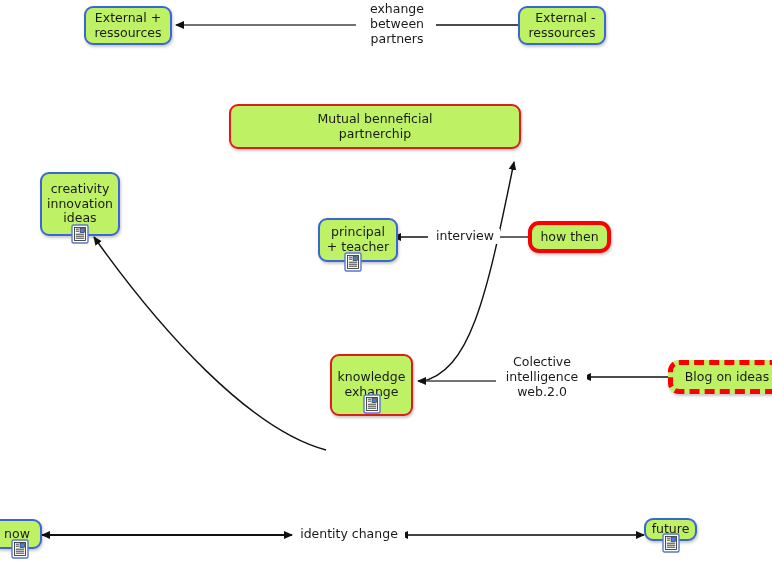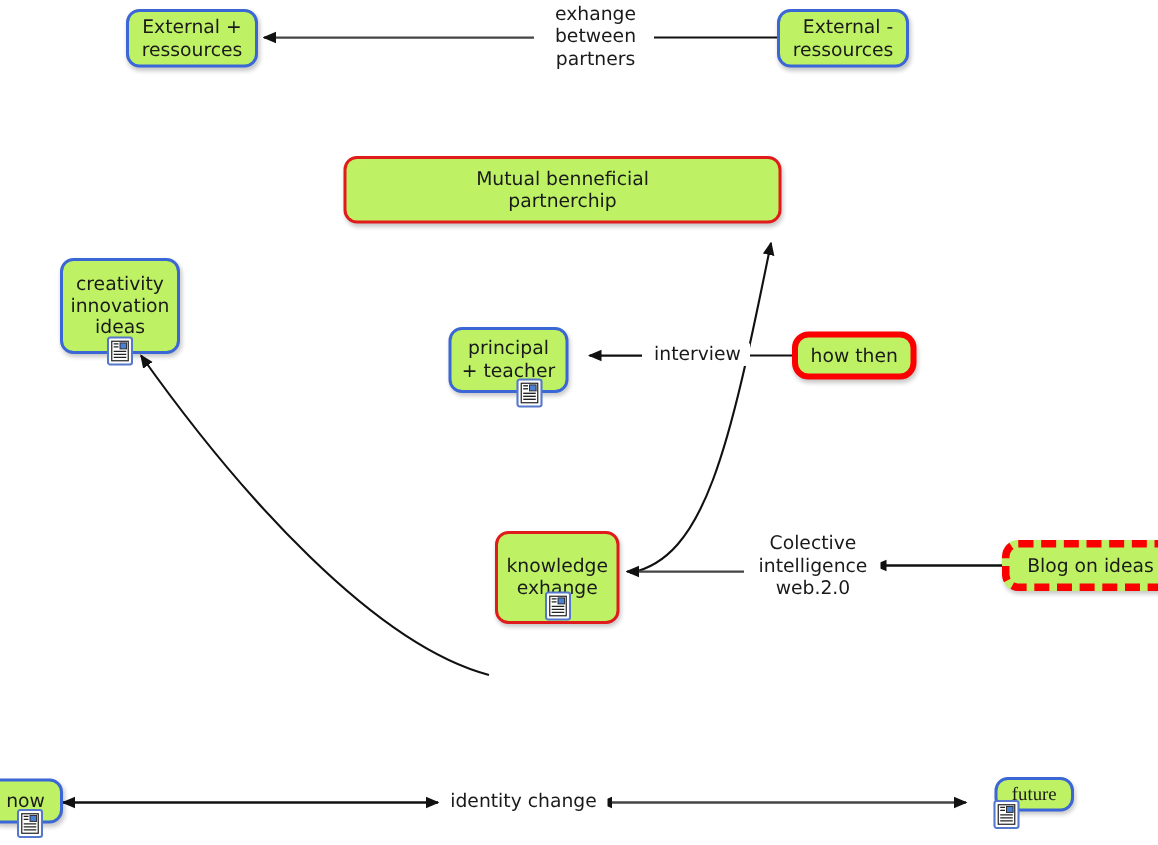--- a/index.html
+++ b/index.html
@@ -122,21 +122,21 @@
     <rect x="1" y="1" width="16" height="18" rx="1.5" fill="#ffffff" stroke="#5577cc" stroke-width="1.4"></rect>
     <rect x="3.5" y="3.5" width="11" height="13" fill="#ffffff" stroke="#222222" stroke-width="0.8"></rect>
     <rect x="9" y="4.6" width="4.4" height="4" fill="#4a7fd4" stroke="#222222" stroke-width="0.6"></rect>
     <line x1="4.8" y1="5.2" x2="8" y2="5.2" stroke="#222" stroke-width="0.9"></line>
     <line x1="4.8" y1="7.2" x2="8" y2="7.2" stroke="#222" stroke-width="0.9"></line>
     <line x1="4.8" y1="10.2" x2="13.2" y2="10.2" stroke="#222" stroke-width="0.9"></line>
     <line x1="4.8" y1="12.2" x2="13.2" y2="12.2" stroke="#222" stroke-width="0.9"></line>
     <line x1="4.8" y1="14.2" x2="13.2" y2="14.2" stroke="#222" stroke-width="0.9"></line>
   </svg>
 
-  <div class="node blue" style="left:299px; top:218px; width:80px; height:44px; font-size:12.5px;">principal
+  <div class="node blue" style="left:318px; top:218px; width:80px; height:44px; font-size:12.5px;">principal
 + teacher</div>
   <svg class="note-icon" style="left:344px; top:252px;" viewBox="0 0 18 20">
     <rect x="1" y="1" width="16" height="18" rx="1.5" fill="#ffffff" stroke="#5577cc" stroke-width="1.4"></rect>
     <rect x="3.5" y="3.5" width="11" height="13" fill="#ffffff" stroke="#222222" stroke-width="0.8"></rect>
     <rect x="9" y="4.6" width="4.4" height="4" fill="#4a7fd4" stroke="#222222" stroke-width="0.6"></rect>
     <line x1="4.8" y1="5.2" x2="8" y2="5.2" stroke="#222" stroke-width="0.9"></line>
     <line x1="4.8" y1="7.2" x2="8" y2="7.2" stroke="#222" stroke-width="0.9"></line>
     <line x1="4.8" y1="10.2" x2="13.2" y2="10.2" stroke="#222" stroke-width="0.9"></line>
     <line x1="4.8" y1="12.2" x2="13.2" y2="12.2" stroke="#222" stroke-width="0.9"></line>
     <line x1="4.8" y1="14.2" x2="13.2" y2="14.2" stroke="#222" stroke-width="0.9"></line>
@@ -165,21 +165,21 @@
     <rect x="1" y="1" width="16" height="18" rx="1.5" fill="#ffffff" stroke="#5577cc" stroke-width="1.4"></rect>
     <rect x="3.5" y="3.5" width="11" height="13" fill="#ffffff" stroke="#222222" stroke-width="0.8"></rect>
     <rect x="9" y="4.6" width="4.4" height="4" fill="#4a7fd4" stroke="#222222" stroke-width="0.6"></rect>
     <line x1="4.8" y1="5.2" x2="8" y2="5.2" stroke="#222" stroke-width="0.9"></line>
     <line x1="4.8" y1="7.2" x2="8" y2="7.2" stroke="#222" stroke-width="0.9"></line>
     <line x1="4.8" y1="10.2" x2="13.2" y2="10.2" stroke="#222" stroke-width="0.9"></line>
     <line x1="4.8" y1="12.2" x2="13.2" y2="12.2" stroke="#222" stroke-width="0.9"></line>
     <line x1="4.8" y1="14.2" x2="13.2" y2="14.2" stroke="#222" stroke-width="0.9"></line>
   </svg>
 
-  <div class="node blue" style="left:663px; top:518px; width:53px; height:23px; font-size:12.5px;font-family:Liberation Serif, serif;">future</div>
+  <div class="node blue" style="left:644px; top:518px; width:53px; height:23px; font-size:12.5px;">future</div>
   <svg class="note-icon" style="left:662px; top:533px;" viewBox="0 0 18 20">
     <rect x="1" y="1" width="16" height="18" rx="1.5" fill="#ffffff" stroke="#5577cc" stroke-width="1.4"></rect>
     <rect x="3.5" y="3.5" width="11" height="13" fill="#ffffff" stroke="#222222" stroke-width="0.8"></rect>
     <rect x="9" y="4.6" width="4.4" height="4" fill="#4a7fd4" stroke="#222222" stroke-width="0.6"></rect>
     <line x1="4.8" y1="5.2" x2="8" y2="5.2" stroke="#222" stroke-width="0.9"></line>
     <line x1="4.8" y1="7.2" x2="8" y2="7.2" stroke="#222" stroke-width="0.9"></line>
     <line x1="4.8" y1="10.2" x2="13.2" y2="10.2" stroke="#222" stroke-width="0.9"></line>
     <line x1="4.8" y1="12.2" x2="13.2" y2="12.2" stroke="#222" stroke-width="0.9"></line>
     <line x1="4.8" y1="14.2" x2="13.2" y2="14.2" stroke="#222" stroke-width="0.9"></line>
   </svg>

